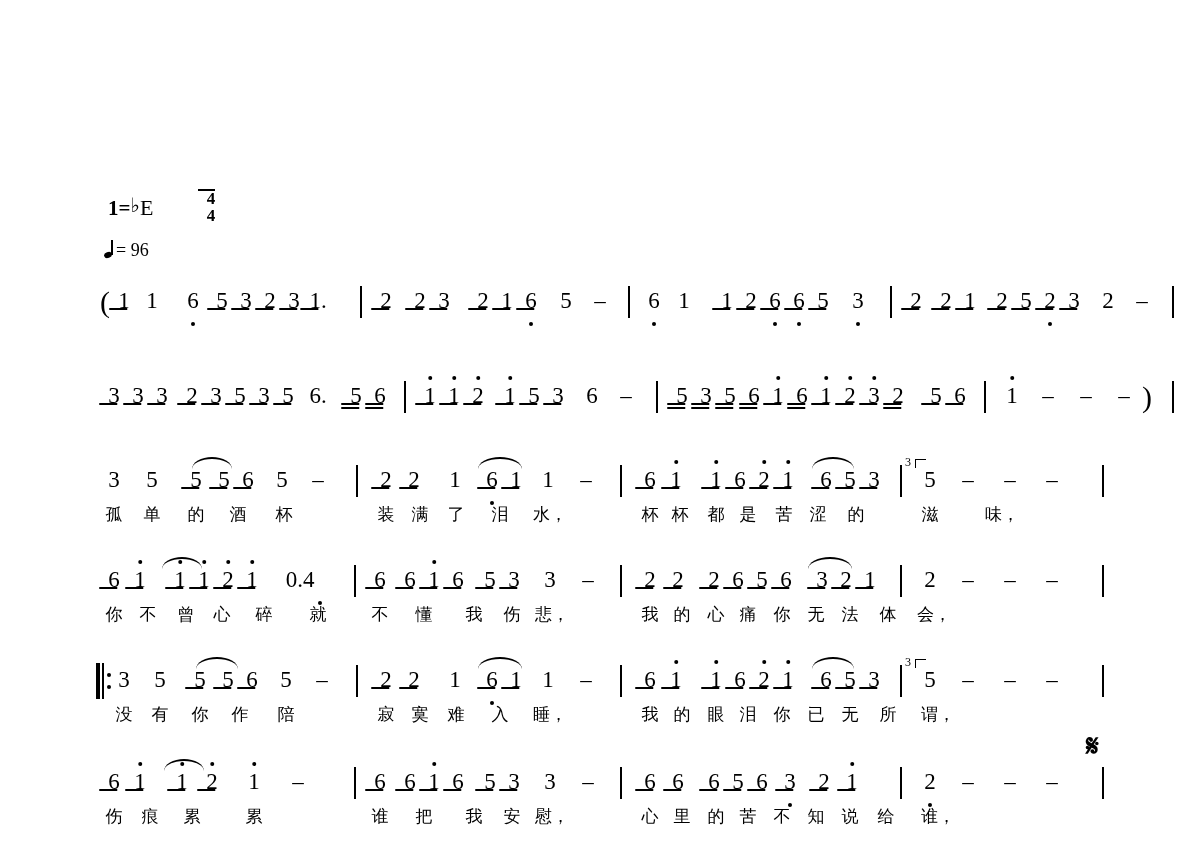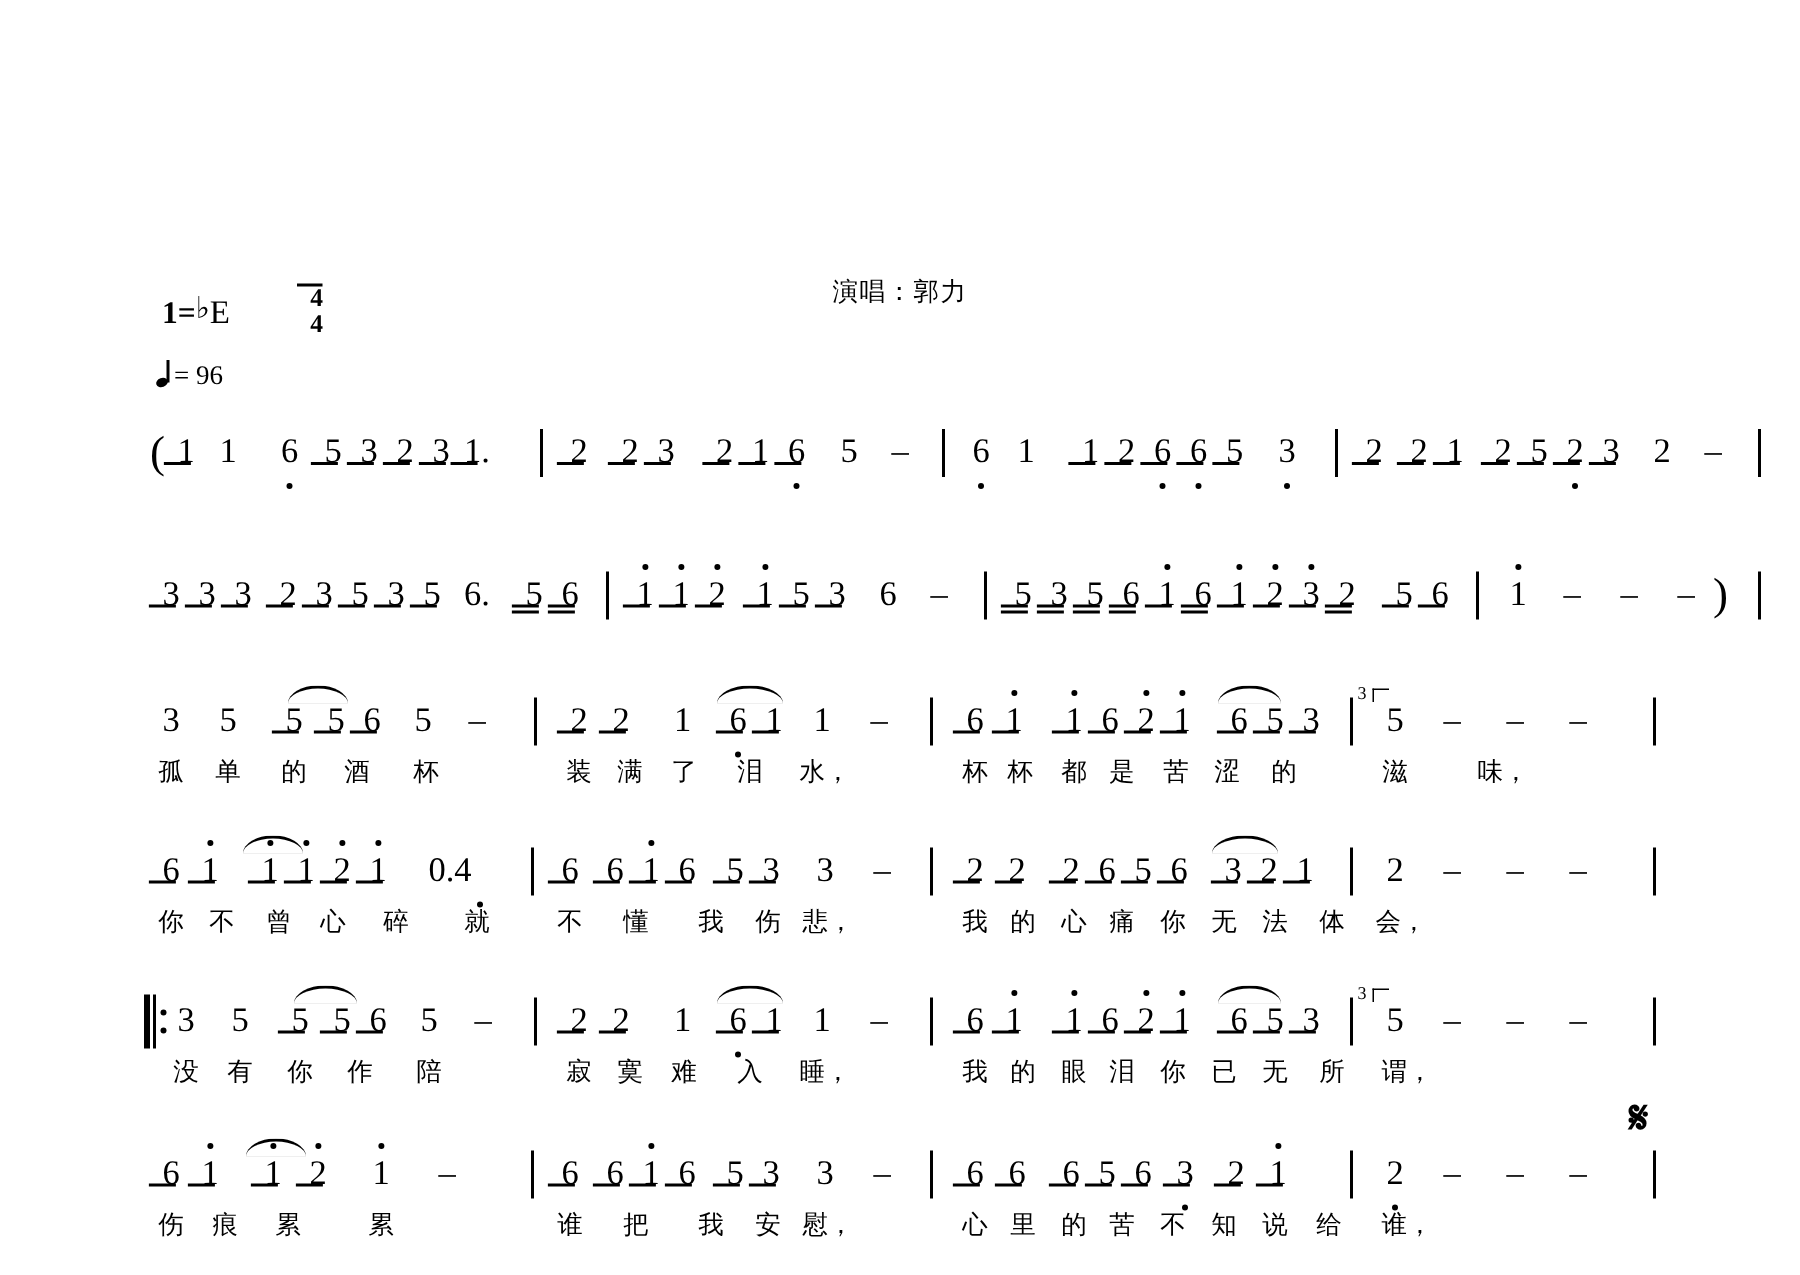--- a/index.html
+++ b/index.html
@@ -220,21 +220,20 @@
     font-size: 30px;
     font-family: "DejaVu Serif", serif;
     font-weight: bold;
   }
 </style>
 </head>
 <body>
 
 <div id="page">
 
-  <div id="singer">演唱：郭力</div>
 
 
   <div id="keysig">
     <span class="bold">1=</span><span class="flat">♭</span><span class="keyletter">E</span>
   </div>
 
   <div id="meter">
     <span class="num">4</span>
     <span class="bar"></span>
     <span class="num">4</span>

